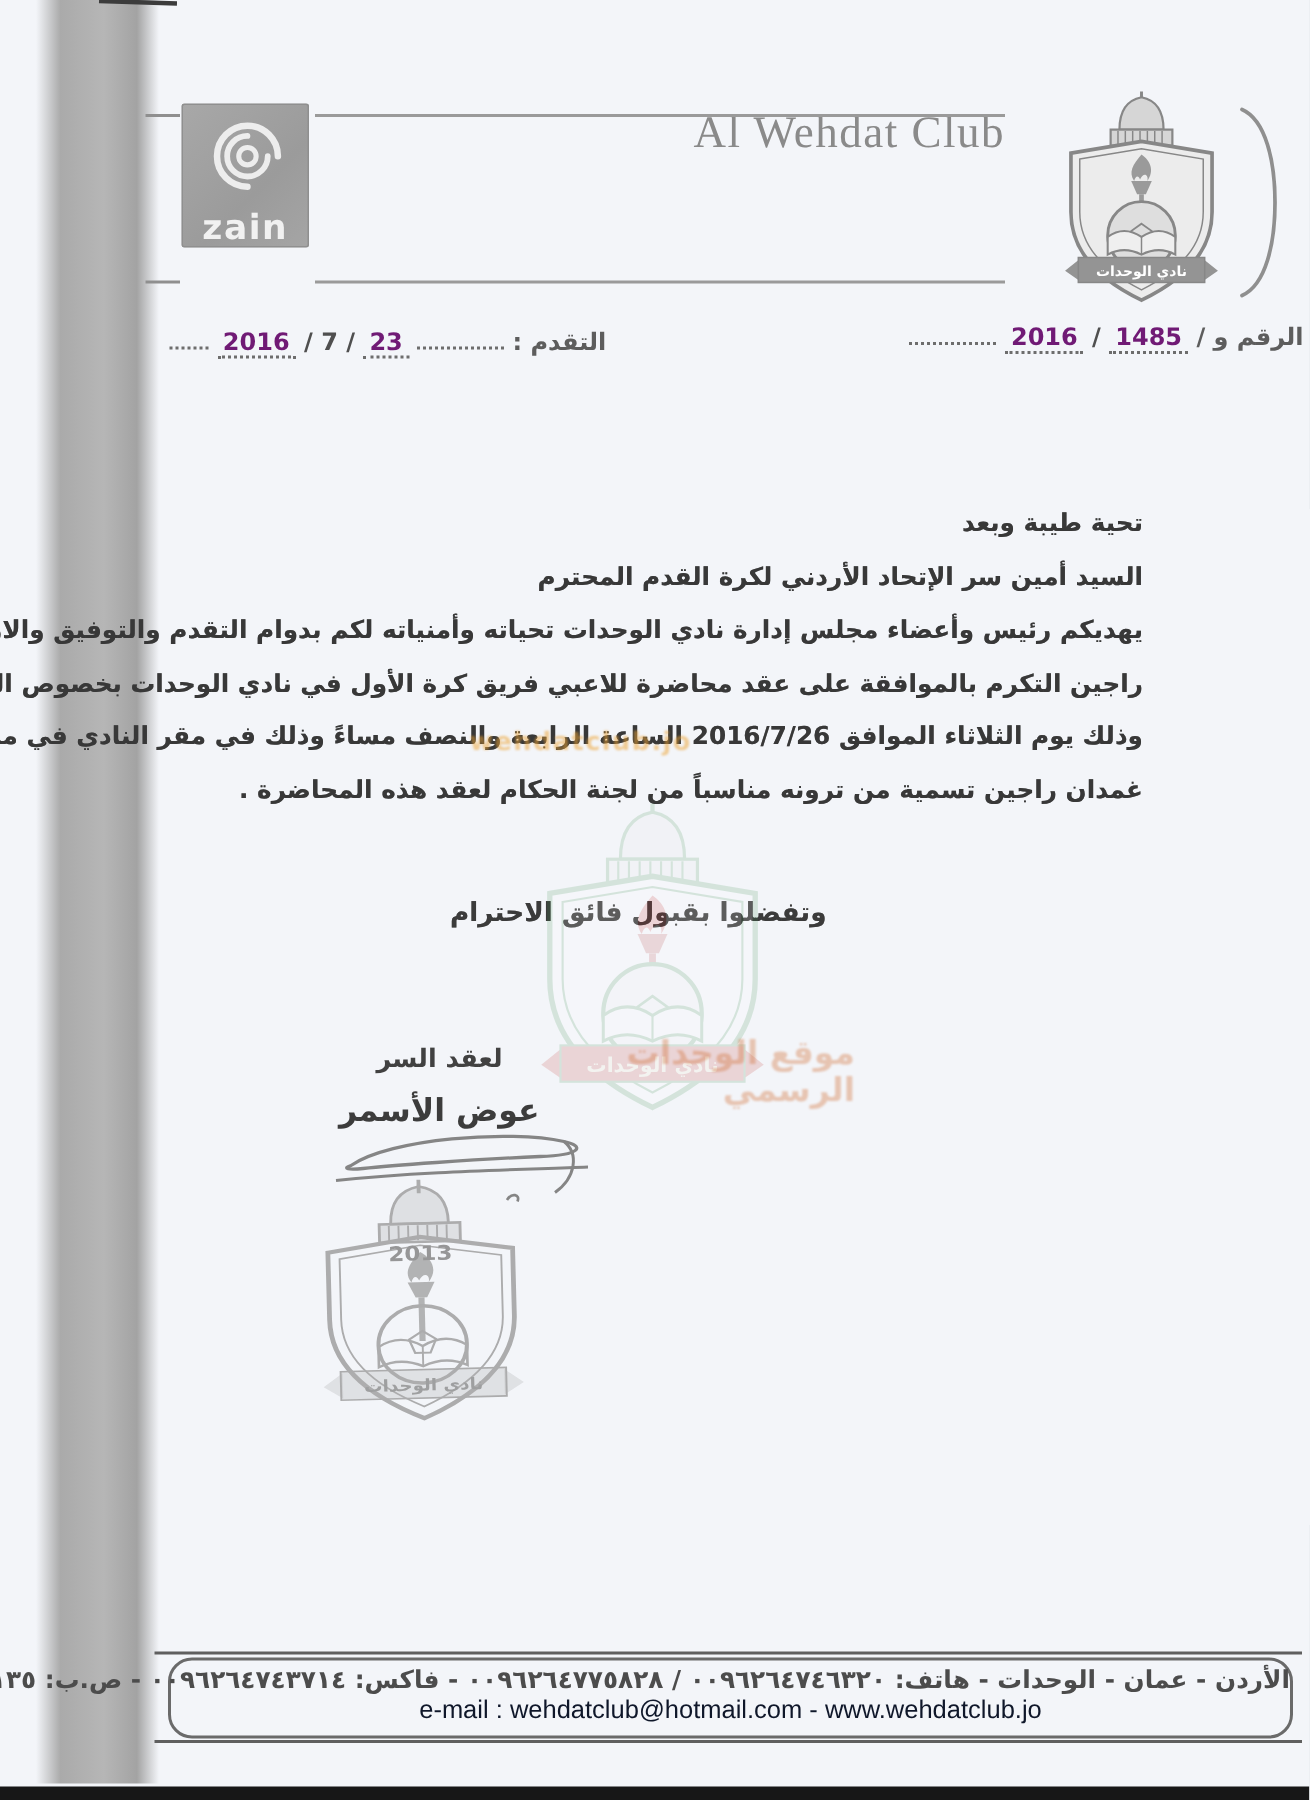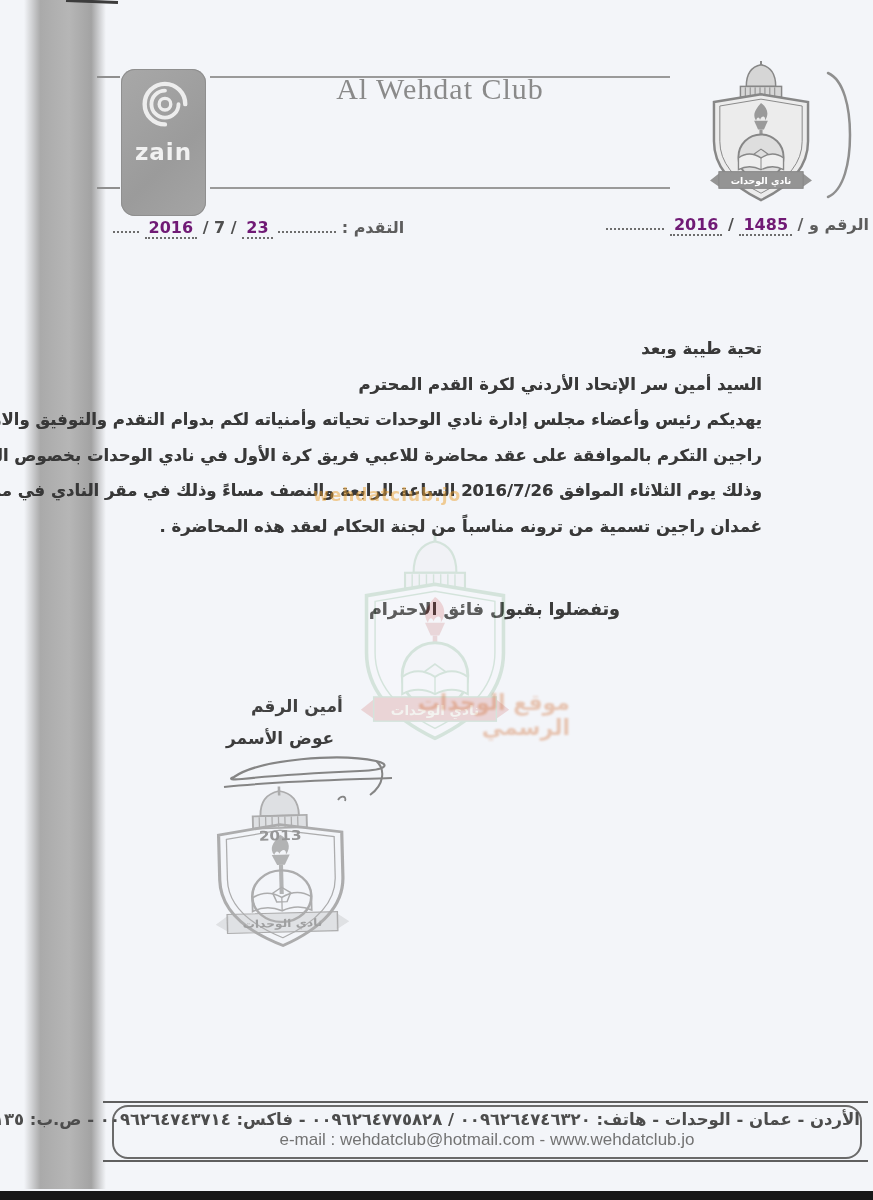--- a/index.html
+++ b/index.html
@@ -6,77 +6,77 @@
   .page{position:relative;width:873px;height:1200px;margin:0 auto;background:#f3f5f9;overflow:hidden;
         font-family:"DejaVu Sans",sans-serif;}
 
   
   .scan-band{position:absolute;left:24px;top:0;width:82px;height:1189px;
     background:linear-gradient(90deg,rgba(150,150,150,0) 0%,#aaaaaa 20%,#b6b6b6 55%,#a3a3a3 82%,rgba(150,150,150,0) 100%);}
   .scan-top-artifact{position:absolute;left:66px;top:0;width:52px;height:3px;background:#3c3c3c;transform:rotate(2deg);}
   .scan-bottom-edge{position:absolute;left:0;top:1191px;width:873px;height:9px;background:#171717;}
 
   
-  .zain-logo{position:absolute;left:121px;top:69px;width:85px;height:147px;border-radius:14px;
+  .zain-logo{position:absolute;left:121px;top:69px;width:85px;height:96px;border-radius:2px;
     background:linear-gradient(135deg,#a8a8a8,#9b9b9b 60%,#a5a5a5);box-shadow:0 0 0 1px #8f8f8f inset;text-align:center;}
   .zain-swirl{display:block;margin:10px auto 0;}
   .zain-word{color:#f1f1f1;font-size:23px;font-weight:bold;letter-spacing:1px;margin-top:2px;}
   .tick{position:absolute;left:97px;width:23px;height:2px;background:#8f8f8f;}
   .tick-top{top:76px}.tick-bottom{top:187px}
   .head-center{position:absolute;left:210px;top:70px;width:460px;height:122px;text-align:center;}
   .rule{position:absolute;left:0;width:100%;height:2px;background:#9a9a9a;}
   .rule-top{top:6px}.rule-bottom{top:117px}
   .club-ar{margin-top:16px;font-size:34px;font-weight:700;color:#787878;}
-  .club-en{font-family:"Liberation Serif",serif;font-size:30px;color:#8a8a8a;letter-spacing:1px;margin-top:2px;}
+  .club-en{font-family:"Liberation Serif",serif;font-size:30px;color:#8a8a8a;letter-spacing:1px;margin-top:2px;text-align:right;}
   .crest-header{position:absolute;left:702px;top:57px;width:118px;height:147px;
     --c-line:#878787;--c-dome:#d6d6d6;--c-shield:#ececec;--c-flame:#9a9a9a;--c-torch:#9a9a9a;
     --c-ball:#dedede;--c-book:#efefef;--c-banner:#949494;--c-bannertext:#ffffff;}
   .bracket{position:absolute;left:824px;top:70px;}
 
   
   .ref-number{position:absolute;right:4px;top:214px;direction:rtl;color:#5d5d5d;font-size:16px;font-weight:700;}
   .ref-date{position:absolute;left:113px;top:217px;direction:rtl;color:#5d5d5d;font-size:16px;font-weight:700;}
   .dotted{border-bottom:2px dotted #6d6d6d;padding:0 4px;font-weight:700;color:#701a75;}
   .lead{display:inline-block;height:14px;border-bottom:2px dotted #6d6d6d;}
   .lead-sm{width:26px}.lead-md{width:58px}
   .num{font-weight:700;color:#4f4f4f;}
 
   
   .letter{position:absolute;right:111px;top:331px;width:680px;direction:rtl;text-align:right;}
   .letter p{margin:0;line-height:35.5px;font-size:16.5px;font-weight:700;color:#383838;white-space:nowrap;
             text-shadow:0 0 .4px rgba(40,40,40,.55);}
-  .closing{position:absolute;left:300px;top:599px;width:320px;text-align:right;direction:rtl;
+  .closing{position:absolute;left:300px;top:599px;width:320px;text-align:left;direction:rtl;
            font-size:17.5px;font-weight:700;color:#3b3b3b;white-space:nowrap;text-shadow:0 0 .4px rgba(40,40,40,.55);}
 
   
   .watermark{position:absolute;left:344px;top:530px;width:182px;height:214px;opacity:.17;
     --c-line:#3f9150;--c-dome:#e9e9e9;--c-shield:#ffffff;--c-flame:#cc3333;--c-torch:#b44;
     --c-ball:#f4f4f4;--c-book:#ffffff;--c-banner:#c43a33;--c-bannertext:#f7ecc9;}
   .wm-site{position:absolute;left:313px;top:485px;font-size:17px;font-weight:700;color:#eda231;
            opacity:.5;letter-spacing:1px;filter:blur(.6px);}
   .wm-official{position:absolute;left:330px;top:690px;width:240px;direction:rtl;text-align:right;
            font-size:22px;font-weight:700;color:#d06a2e;opacity:.35;filter:blur(.8px);}
 
   
   .sig-title{position:absolute;left:251px;top:696px;font-size:17px;font-weight:700;color:#414141;direction:rtl;}
-  .sig-name{position:absolute;left:226px;top:728px;font-size:17px;font-weight:700;color:#3c3c3c;direction:rtl;}
+  .sig-name{position:absolute;left:226px;top:728px;font-size:21px;font-weight:700;color:#3c3c3c;direction:rtl;}
   .sig-mark{position:absolute;left:220px;top:751px;}
 
   
   .stamp{position:absolute;left:204px;top:782px;width:154px;height:168px;opacity:.8;transform:rotate(-1.5deg);
     --c-line:#9b9b9b;--c-dome:rgba(150,150,150,.28);--c-shield:rgba(255,255,255,0);--c-flame:#a3a3a3;--c-torch:#a3a3a3;
     --c-ball:rgba(255,255,255,0);--c-book:rgba(255,255,255,0);--c-banner:rgba(160,160,160,.30);--c-bannertext:#8a8a8a;}
 
   
   .footer-rule{position:absolute;left:103px;width:765px;height:2px;background:#5f5f5f;}
   .footer-rule-top{top:1101px}.footer-rule-bottom{top:1160px}
   .footer-box{position:absolute;left:112px;top:1105px;width:746px;height:50px;border:2px solid #6a6a6a;
               border-radius:16px;background:transparent;text-align:center;}
   .f-ar{direction:rtl;font-size:16.5px;font-weight:700;color:#4c4c4c;margin-top:3px;white-space:nowrap;}
-  .f-en{font-family:"Liberation Sans",sans-serif;font-size:17px;color:#737373;margin-top:1px;white-space:nowrap;}
+  .f-en{font-family:"Liberation Sans",sans-serif;font-size:17px;color:#0f172a;margin-top:1px;white-space:nowrap;}
 </style>
 </head>
 <body>
 
 <div class="page">
 
   <svg width="0" height="0" style="position:absolute" aria-hidden="true">
     <defs>
       <g id="crest">
         <line x1="60" y1="4" x2="60" y2="12" stroke="var(--c-line)" stroke-width="2"></line>
@@ -153,21 +153,21 @@
     <p>غمدان راجين تسمية من ترونه مناسباً من لجنة الحكام لعقد هذه المحاضرة .</p>
   </main>
   <div class="closing">وتفضلوا بقبول فائق الاحترام</div>
 
   <svg class="watermark" viewBox="0 0 120 150">
     <use href="#crest"></use>
   </svg>
   <div class="wm-site">wehdatclub.jo</div>
   <div class="wm-official">موقع الوحدات الرسمي</div>
 
-  <div class="sig-title">أمين الرقم</div>
+  <div class="sig-title">لعقد السر</div>
   <div class="sig-name">عوض الأسمر</div>
   <svg class="sig-mark" width="190" height="55" viewBox="0 0 190 55">
     <path d="M14,26 C40,8 120,2 156,10 C170,13 168,19 140,20 C95,22 40,26 22,28 C12,29 8,28 14,26 Z" fill="none" stroke="#858585" stroke-width="2.2"></path>
     <path d="M4,36 C60,30 120,29 172,27" stroke="#858585" stroke-width="2" fill="none"></path>
     <path d="M156,10 C166,18 164,34 150,44" stroke="#858585" stroke-width="2" fill="none"></path>
     <path d="M118,49 c3,-5 9,-4 7,1" stroke="#858585" stroke-width="1.8" fill="none"></path>
   </svg>
 
   <svg class="stamp" viewBox="0 0 120 150" preserveAspectRatio="none">
     <use href="#crest"></use>

